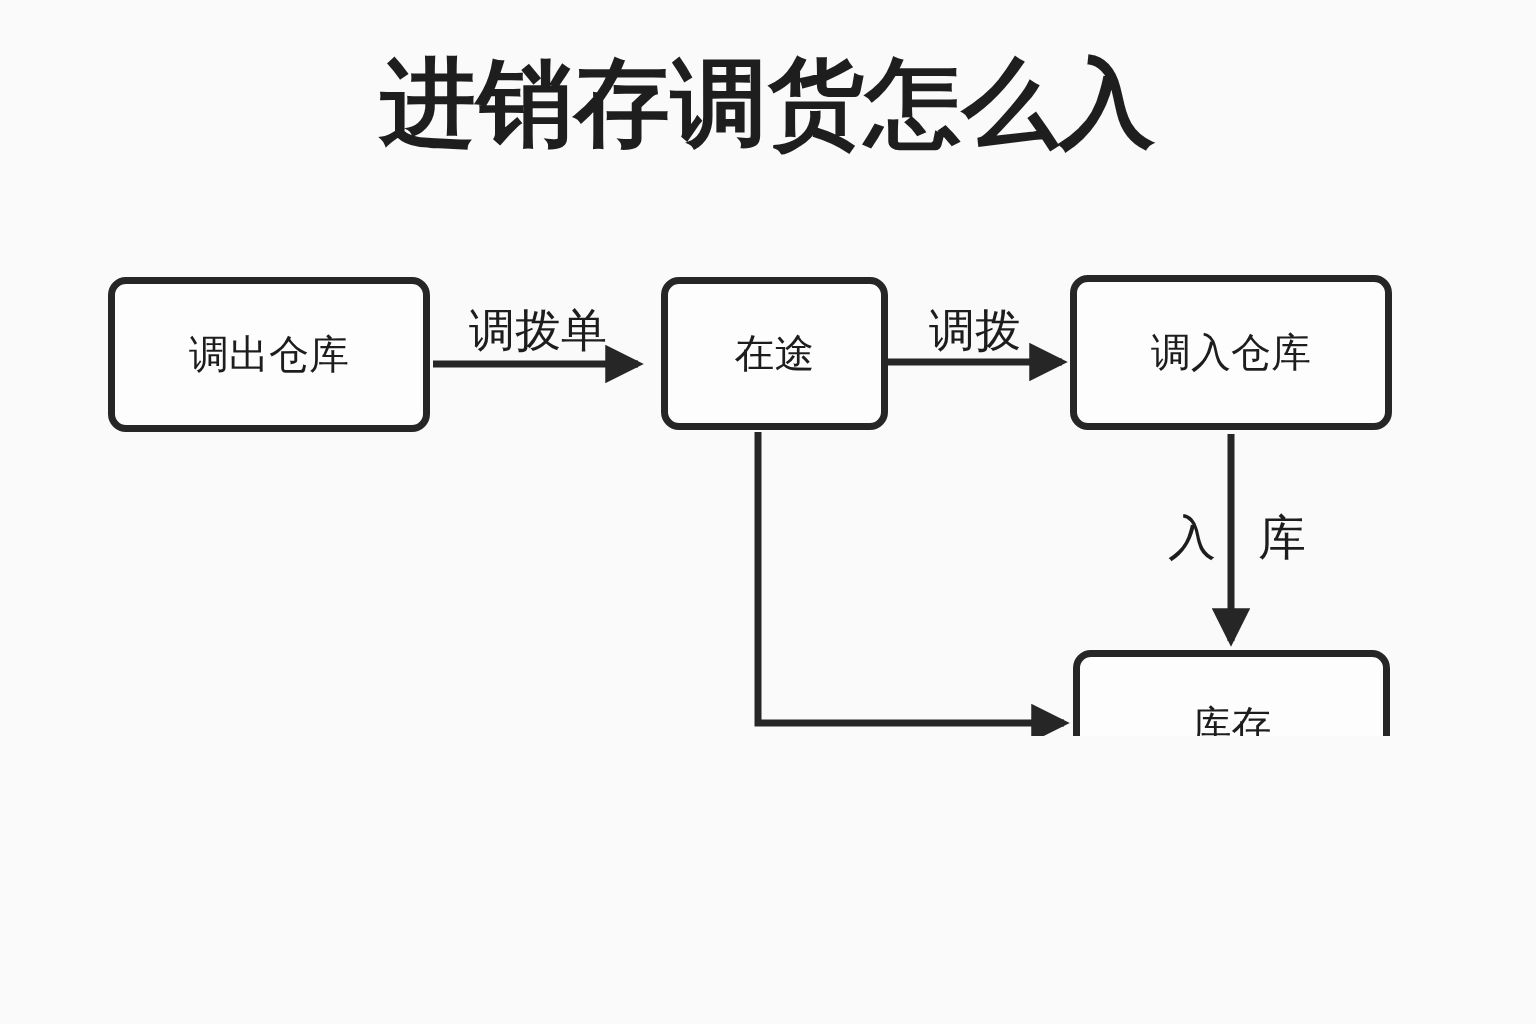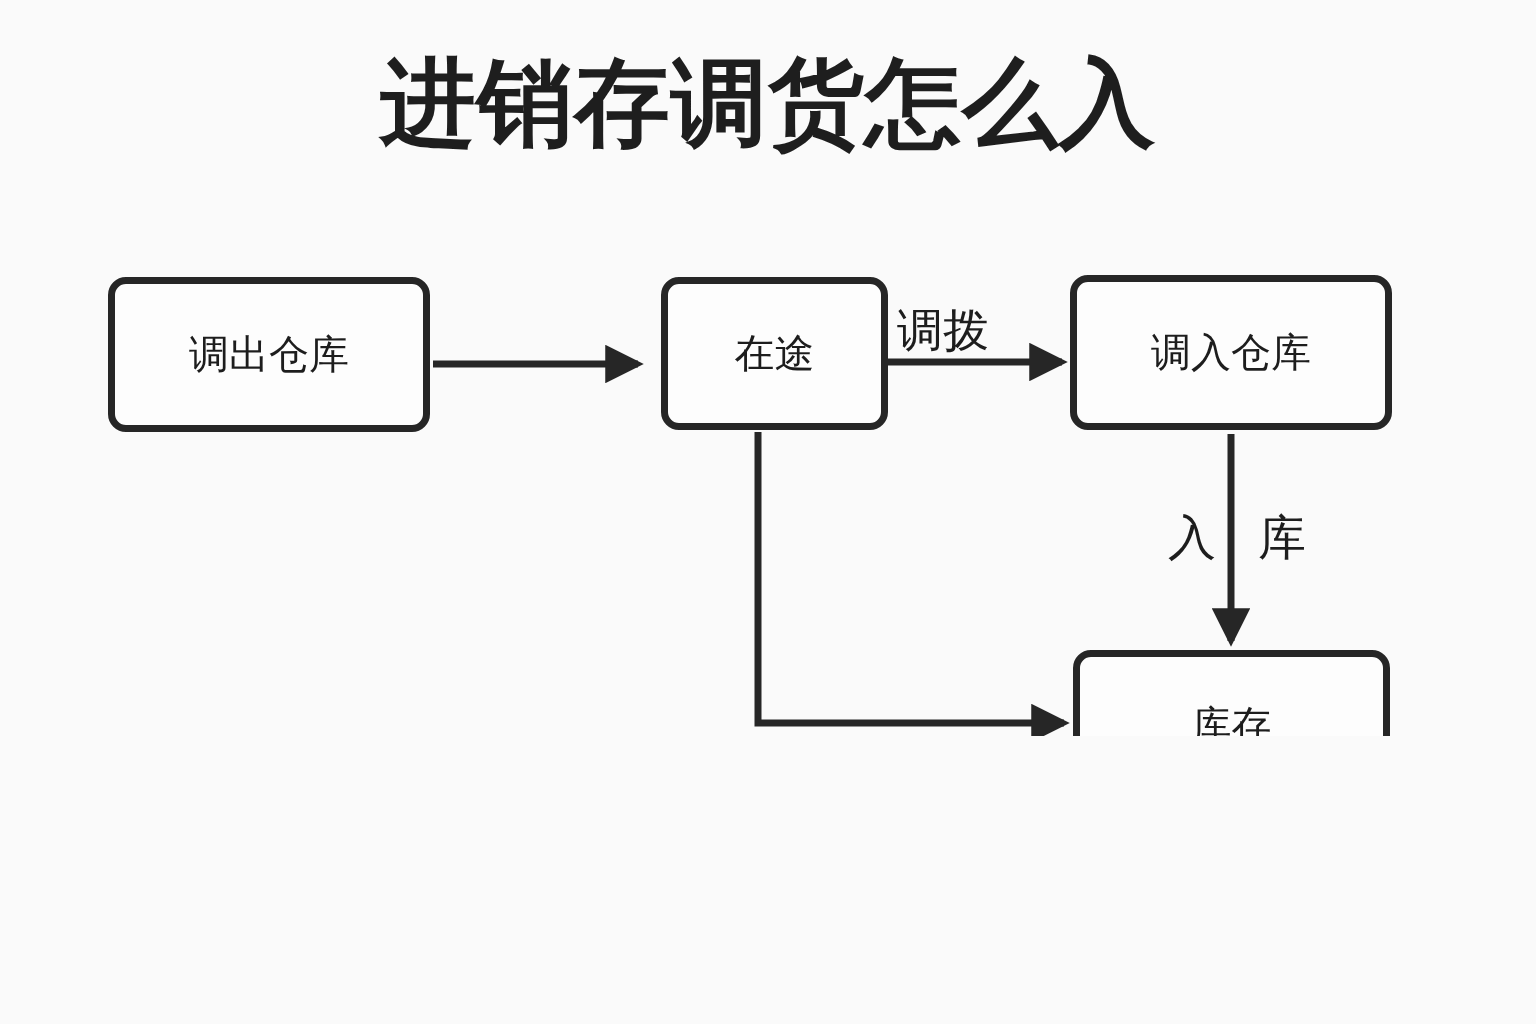--- a/index.html
+++ b/index.html
@@ -61,21 +61,21 @@
   .edge-label {
     position: absolute;
     transform: translate(-50%, -50%);
     font-size: 46px;
     font-weight: 500;
     color: #1d1d1d;
     white-space: nowrap;
     z-index: 3;
   }
   .label-transfer-order { left: 538px;  top: 331px; }
-  .label-transfer       { left: 943px;  top: 331px; }
+  .label-transfer       { left: 975px;  top: 331px; }
   .label-stock-in {
     left: 1237px;
     top: 538px;
     font-size: 48px;
     letter-spacing: 42px;
     padding-left: 42px;
   }
 </style>
 </head>
 <body>
@@ -105,18 +105,19 @@
   </div>
 
   <div class="node node-dest">
     <span>调入仓库</span>
   </div>
 
   <div class="node node-stock">
     <span>库存</span>
   </div>
 
+  <div class="edge-label label-transfer-order">调拨单</div>
 
   <div class="edge-label label-transfer">调拨</div>
 
   <div class="edge-label label-stock-in">入库</div>
 
 </div>
 
 </body></html>

